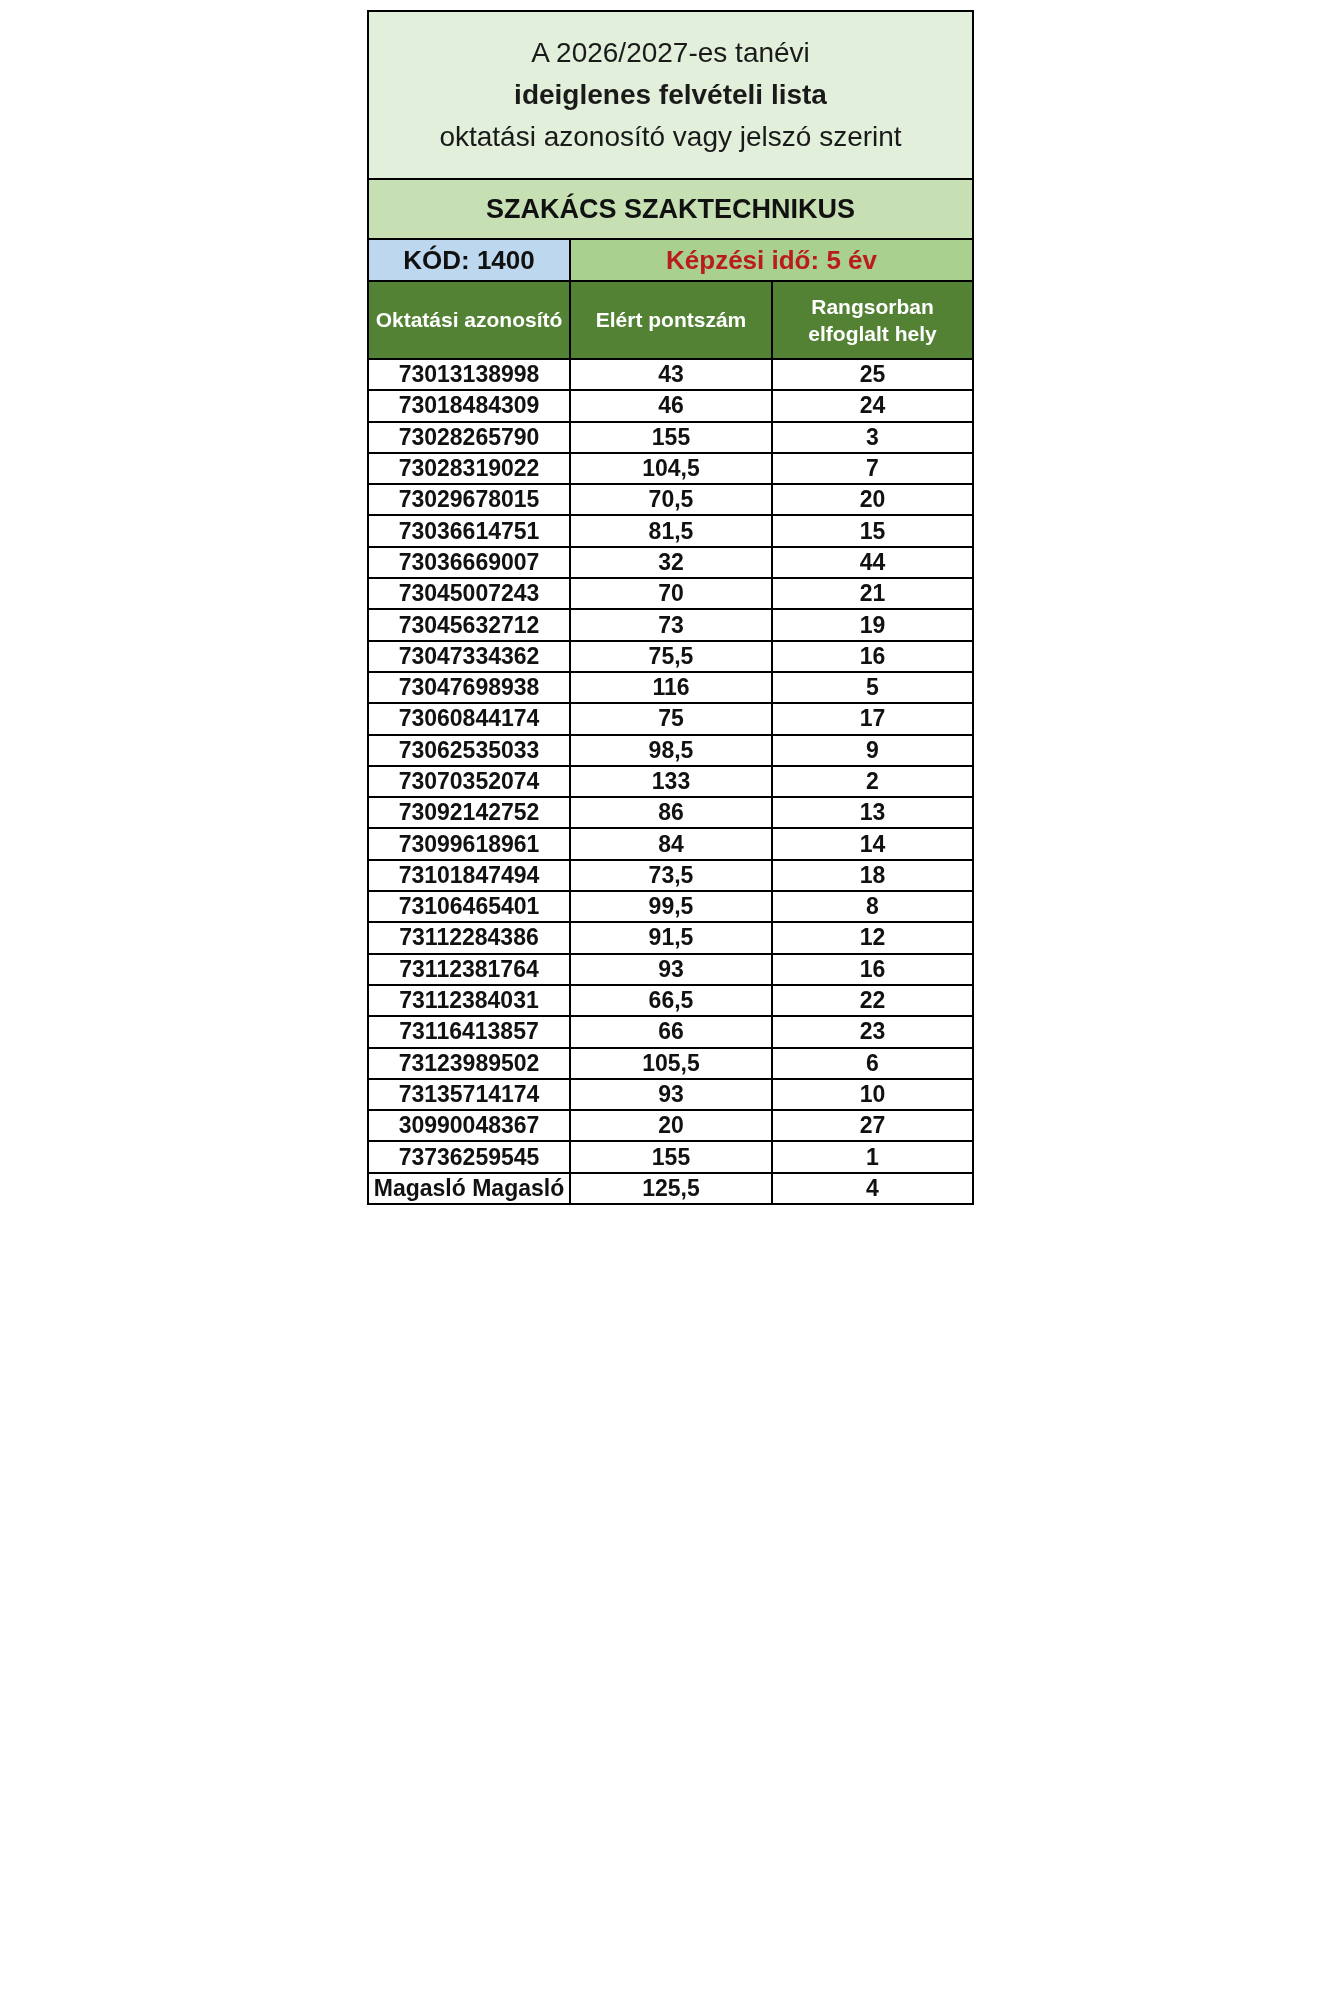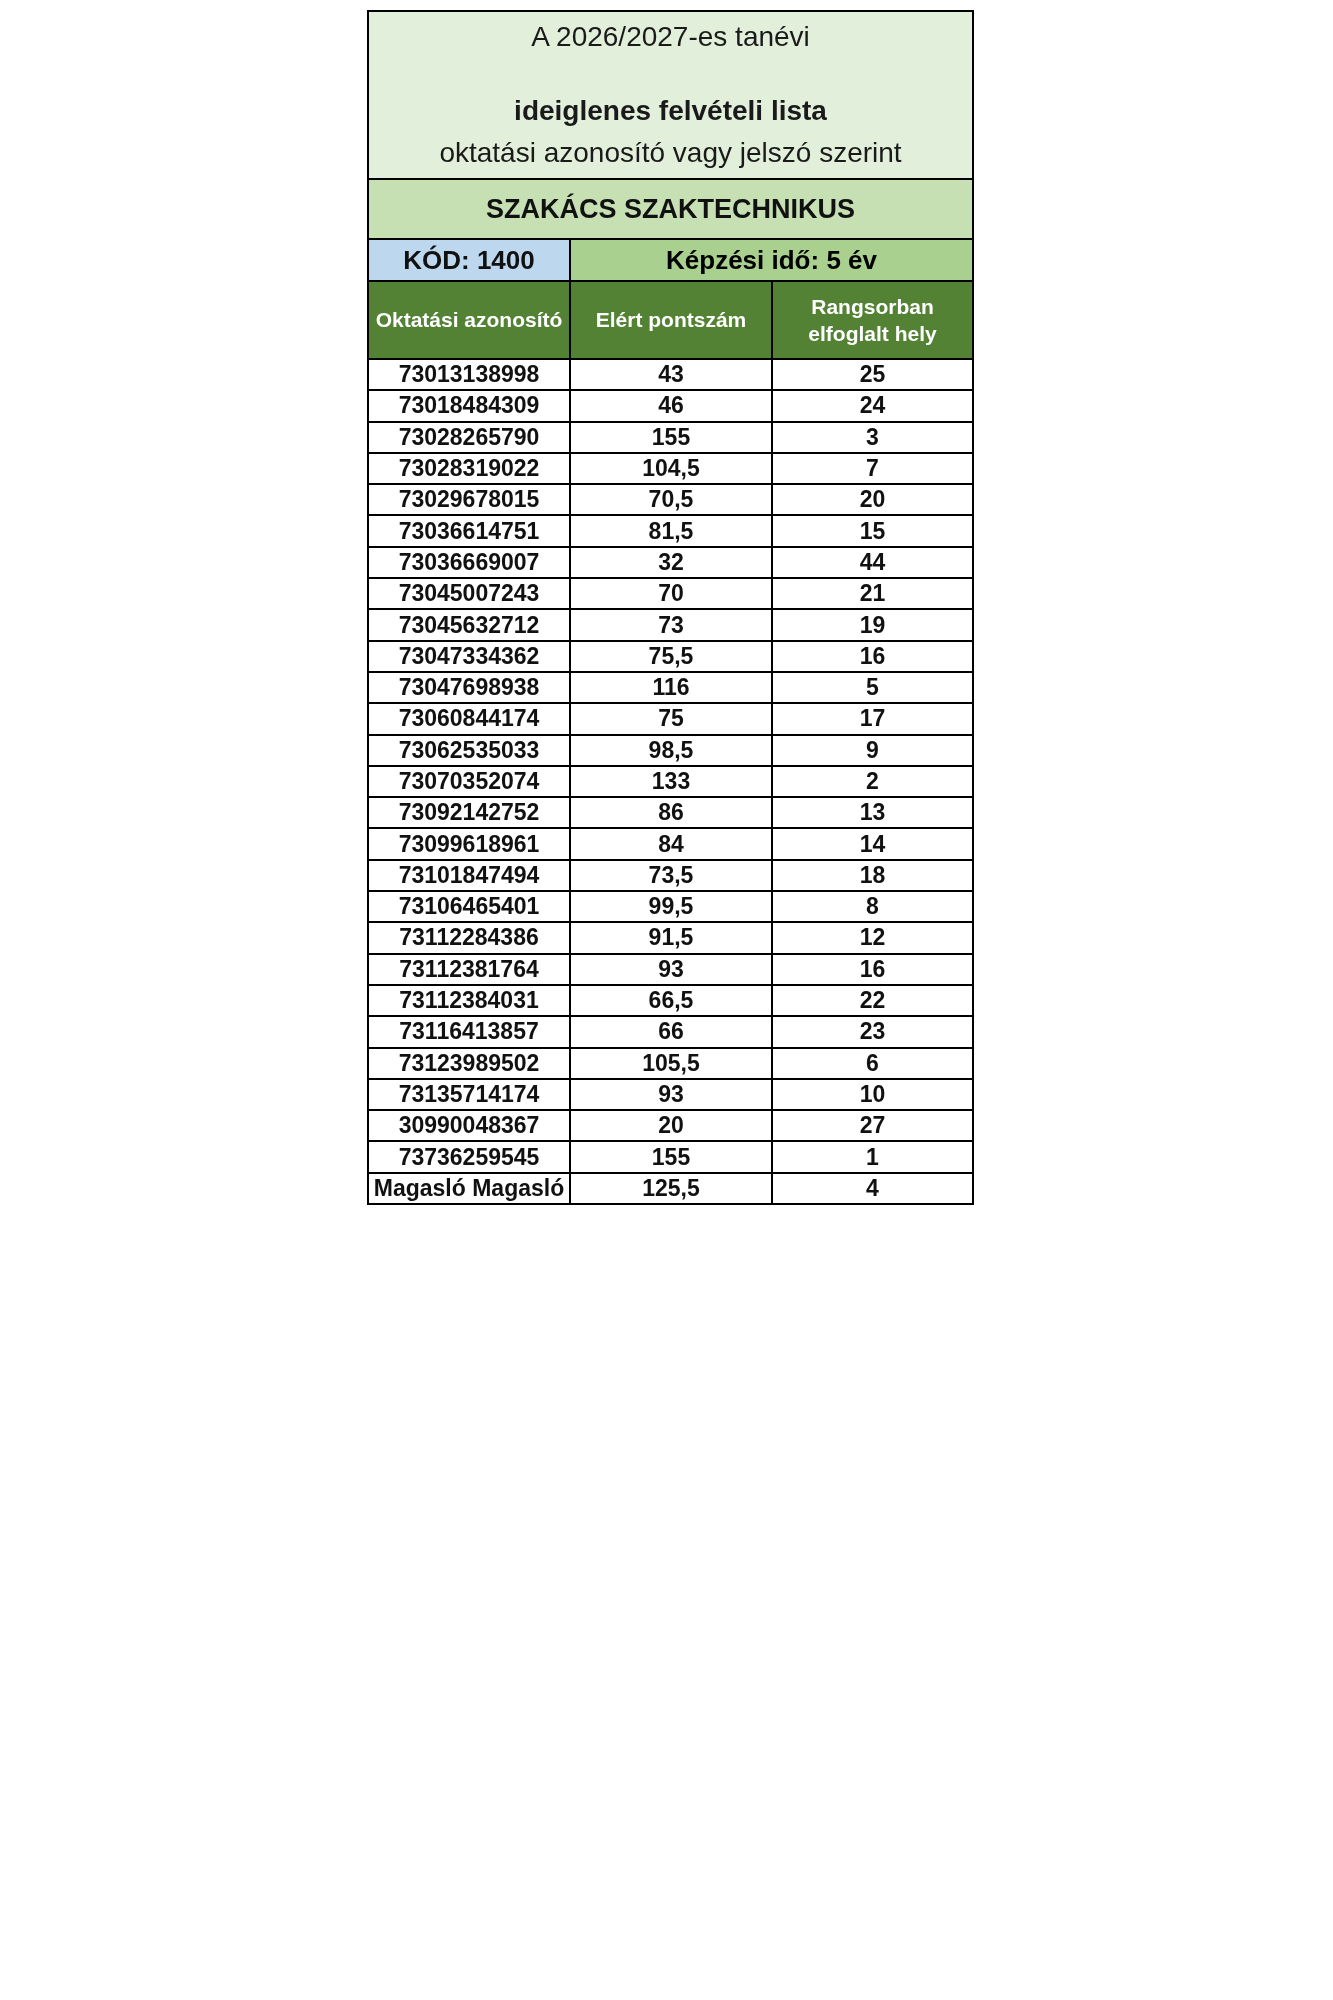--- a/index.html
+++ b/index.html
@@ -28,24 +28,24 @@
   }
   col.c1 { width: 202px; }
   col.c2 { width: 202px; }
   col.c3 { width: 201px; }
 
   .title-cell {
     background: #e2efda;
     height: 136px;
     font-size: 28px;
     color: #1a1a1a;
-    padding: 4px 0;
+    padding: 20px 0;
   }
   .title-cell .tline { line-height: 42px; font-weight: normal; }
-  .title-cell .tline.bold { font-weight: bold; margin-top: 32px; }
+  .title-cell .tline.bold { font-weight: bold; }
 
   .school-cell {
     background: #c6e0b4;
     height: 60px;
     font-size: 27px;
     font-weight: bold;
     color: #111111;
   }
   .code-cell {
     background: #bdd7ee;
@@ -53,21 +53,21 @@
     font-size: 26px;
     font-weight: bold;
     color: #111111;
     margin-top: 42px;
   }
   .duration-cell {
     background: #a9d08e;
     height: 42px;
     font-size: 26px;
     font-weight: bold;
-    color: #000000;
+    color: #b91c1c;
   }
   .head-row th {
     background: #548235;
     color: #ffffff;
     height: 78px;
     font-size: 21px;
     font-weight: bold;
     line-height: 1.3;
     padding: 0 6px;
   }

